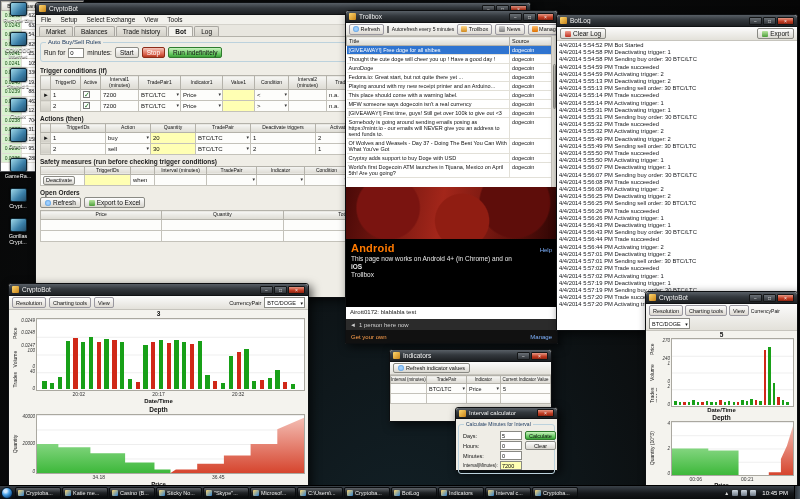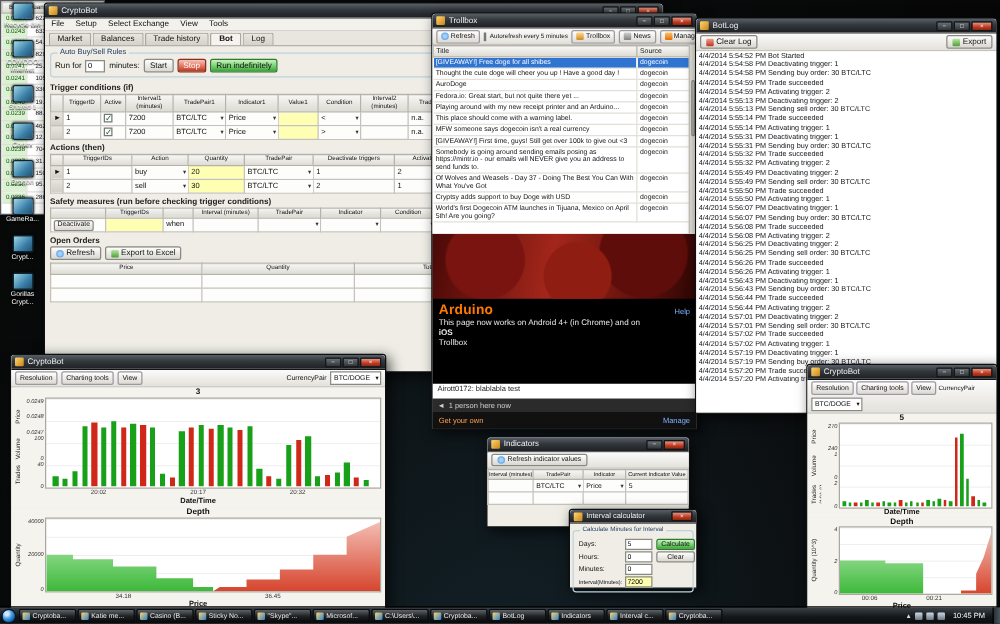--- a/index.html
+++ b/index.html
@@ -549,21 +549,21 @@
           </tr>
         </tbody>
     </table>
     <div class="vscroll">
         <i></i>
       </div>
   </div>
   <div id="chatango">
     <div id="chat-ad"></div>
     <div id="chat-brand-row">
-      <span id="chat-brand">Arduino</span>
+      <span id="chat-brand">Android</span>
       <span id="chat-help">Help</span>
     </div>
     <div class="chat-line">This page now works on Android 4+ (in Chrome) and on</div>
     <div class="chat-line" style="font-weight:bold;">iOS</div>
     <div class="chat-line">Trollbox</div>
     <div id="chat-msg">Airott0172: blablabla test</div>
     <div id="chat-people">
       <span>◄</span>
       <span>1 person here now</span>
     </div>

